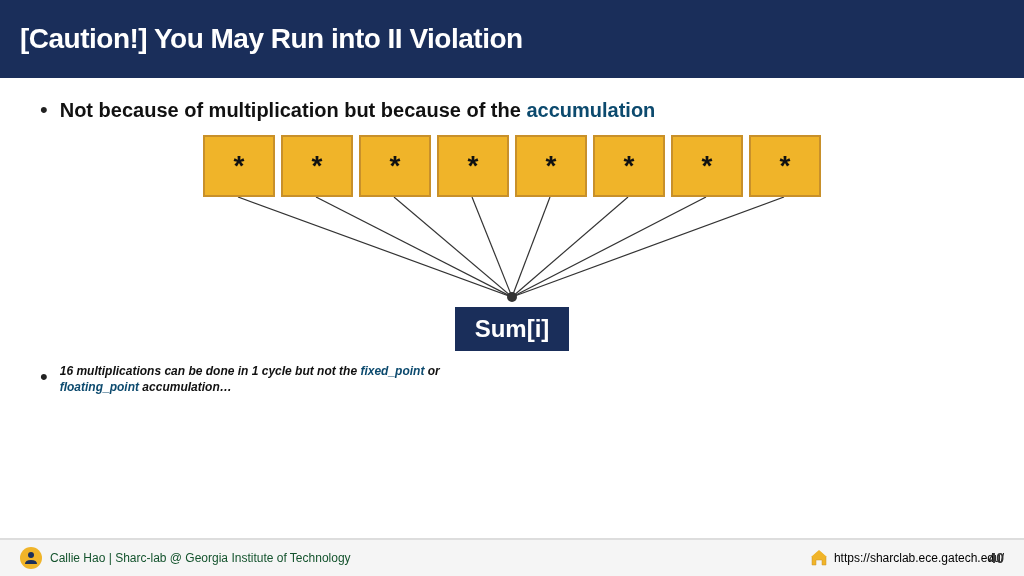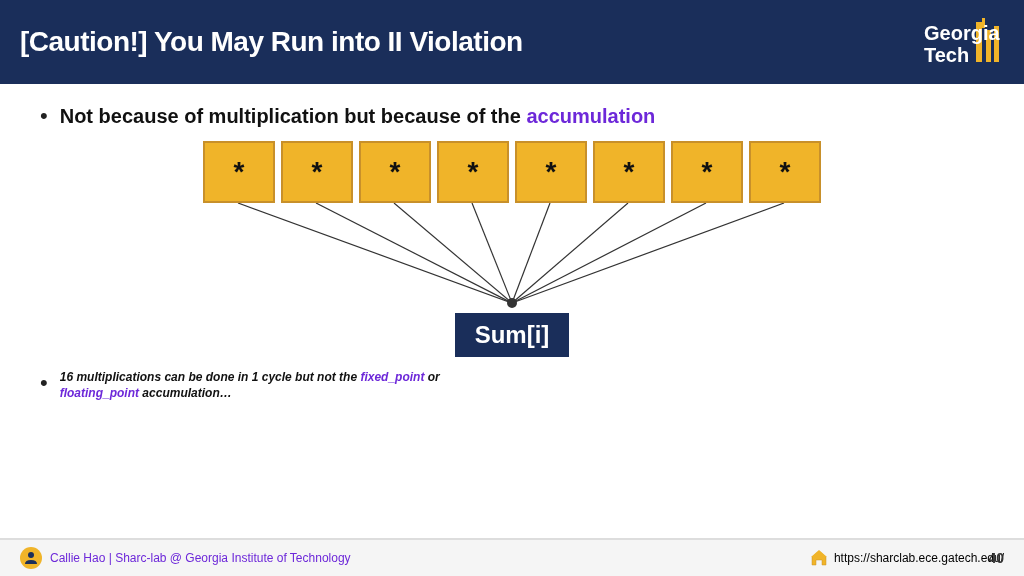--- a/index.html
+++ b/index.html
@@ -61,21 +61,21 @@
     }
 
     .bullet-text {
       font-size: 20px;
       font-weight: 700;
       color: #111;
       line-height: 1.4;
     }
 
     .highlight-blue {
-      color: #6d28d9;
+      color: #0c4a6e;
     }
 
     
     .diagram-area {
       display: flex;
       flex-direction: column;
       align-items: center;
       margin: 10px 0 12px 0;
       position: relative;
     }
@@ -145,21 +145,21 @@
       border-radius: 50%;
       background: #f0b429;
       display: flex;
       align-items: center;
       justify-content: center;
       flex-shrink: 0;
     }
 
     .footer-text {
       font-size: 12px;
-      color: #6d28d9;
+      color: #14532d;
       font-weight: 500;
     }
 
     .footer-center {
       display: flex;
       align-items: center;
       gap: 6px;
     }
 
     .footer-link {
@@ -183,33 +183,20 @@
     .second-bullet .bullet-text {
       font-size: 12px;
       font-style: italic;
     }
   </style>
 </head>
 <body>
 
 <div class="header">
   <div class="header-title">[Caution!] You May Run into II Violation</div>
-  <div class="logo-area">
-
-    <svg width="80" height="60" viewBox="0 0 80 60">
-
-      <rect x="52" y="10" width="6" height="40" fill="#f0b429"></rect>
-      <rect x="62" y="18" width="5" height="32" fill="#f0b429"></rect>
-      <rect x="70" y="14" width="5" height="36" fill="#f0b429"></rect>
-      <rect x="58" y="6" width="3" height="10" fill="#f0b429"></rect>
-
-      <text x="0" y="28" font-family="Arial" font-weight="900" font-size="20" fill="white">Georgia</text>
-      <text x="0" y="50" font-family="Arial" font-weight="900" font-size="20" fill="white">Tech</text>
-    </svg>
-  </div>
 </div>
 
 <div class="main">
 
   <div class="bullet-item">
     <span class="bullet-dot">•</span>
     <span class="bullet-text">
       Not because of multiplication but because of the 
       <span class="highlight-blue">accumulation</span>
     </span>

